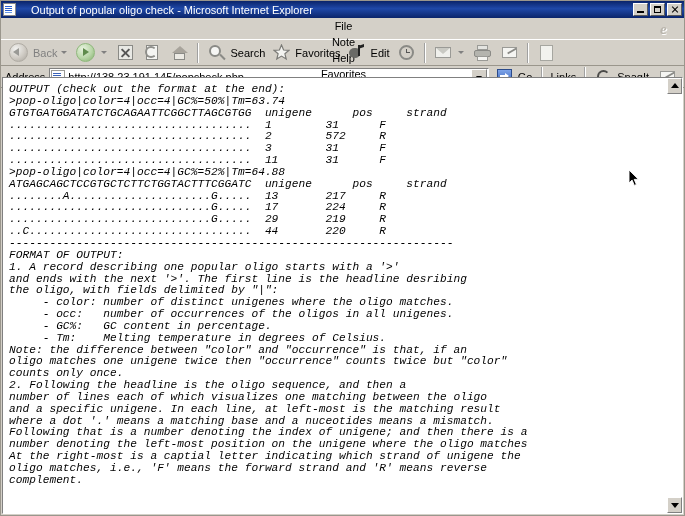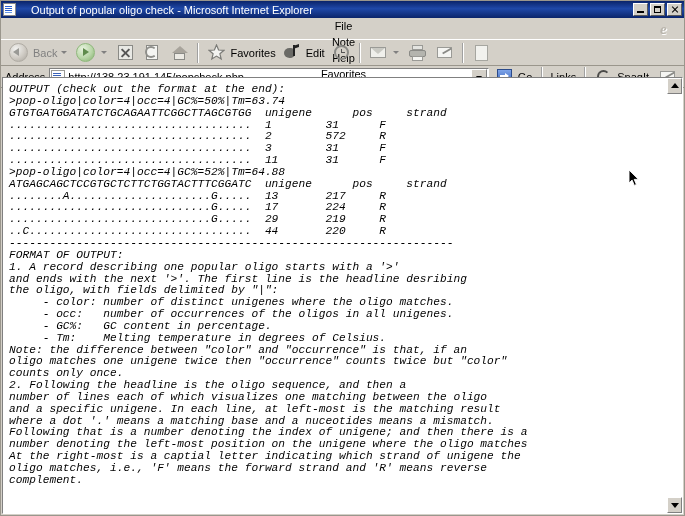--- a/index.html
+++ b/index.html
@@ -553,20 +553,27 @@
 
     <div class="tb-btn">
       <span class="ico home">
         <span class="roof"></span>
           <span class="body"></span>
       </span>
     </div>
 
     <div class="tb-sep"></div>
 
+    <div class="tb-btn enabled">
+      <span class="ico search">
+        <span class="lens"></span>
+          <span class="handle"></span>
+      </span>
+      <span>Search</span>
+    </div>
 
     <div class="tb-btn enabled">
       <span class="ico star">
         <svg width="17" height="17" viewBox="0 0 17 17">
           <polygon points="8.5,1 10.6,6 16,6.3 11.9,9.8 13.2,15 8.5,12.1 3.8,15 5.1,9.8 1,6.3 6.4,6" fill="#f3f3f0" stroke="#7a7a76" stroke-width="1.2"></polygon>
         </svg>
       </span>
       <span>Favorites</span>
     </div>
 

